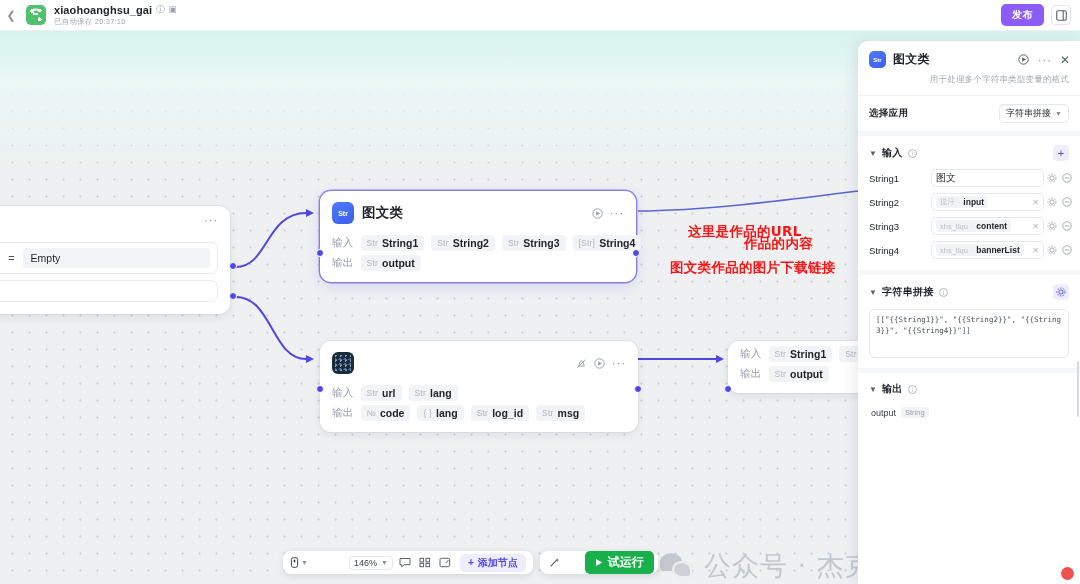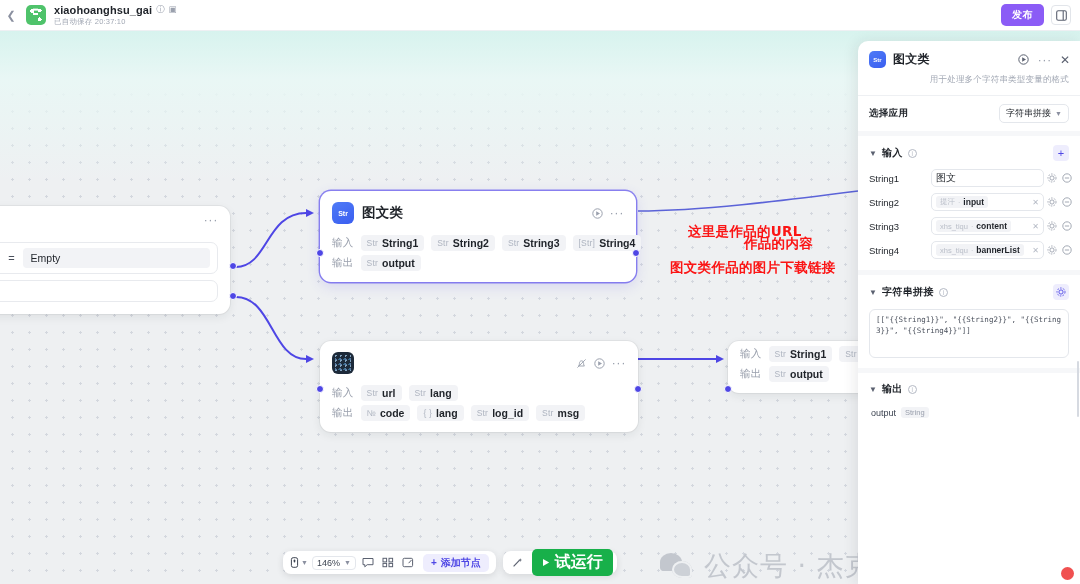--- a/index.html
+++ b/index.html
@@ -170,35 +170,35 @@
   }
   .tb-ic {
     display: flex; align-items: center; justify-content: center; cursor: pointer;
     color: #5b6170; padding: 0 2px;
   }
   .tb-sel {
     display: flex; align-items: center; gap: 2px; cursor: pointer; font-size: 9px; color: #3c4350;
   }
   .zoom-val {
     border: 1px solid #e4e7ec; border-radius: 4px; padding: 1px 4px; font-size: 9px;
-    color: #3c4350; display: flex; align-items: center; gap: 4px; cursor: pointer;
+    color: #3c4350; display: flex; align-items: center; gap: 4px; cursor: pointer; margin-left: 37px;
   }
   .caret { font-size: 7px; color: #8b90a0; }
   .add-node {
     display: flex; align-items: center; gap: 4px; color: #4e46e5; font-size: 10px;
     font-weight: bold; background: #eeedfd; border-radius: 5px; padding: 2px 8px;
     cursor: pointer; margin-left: 3px;
   }
   .run-group {
     display: flex; align-items: center; gap: 6px; background: #fff; border-radius: 8px;
     box-shadow: 0 2px 7px rgba(31,35,41,.12); padding: 3px 4px 3px 7px; height: 23px;
   }
   .run-btn {
     display: flex; align-items: center; gap: 5px; background: #18b04a; color: #fff;
-    font-size: 16px; font-weight: bold; border-radius: 5px; padding: 3px 10px; cursor: pointer;
+    font-size: 12px; font-weight: bold; border-radius: 5px; padding: 3px 10px; cursor: pointer; margin-left: 16px;
   }
 
   
   .rpanel {
     position: absolute; right: 0; top: 41px; width: 222px; height: 543px;
     background: #fff; border-radius: 10px 0 0 0;
     box-shadow: -3px 0 14px rgba(31,35,41,.09); z-index: 50;
     display: flex; flex-direction: column;
   }
   .rp-head { display: flex; align-items: center; padding: 10px 10px 6px 11px; gap: 7px; }

